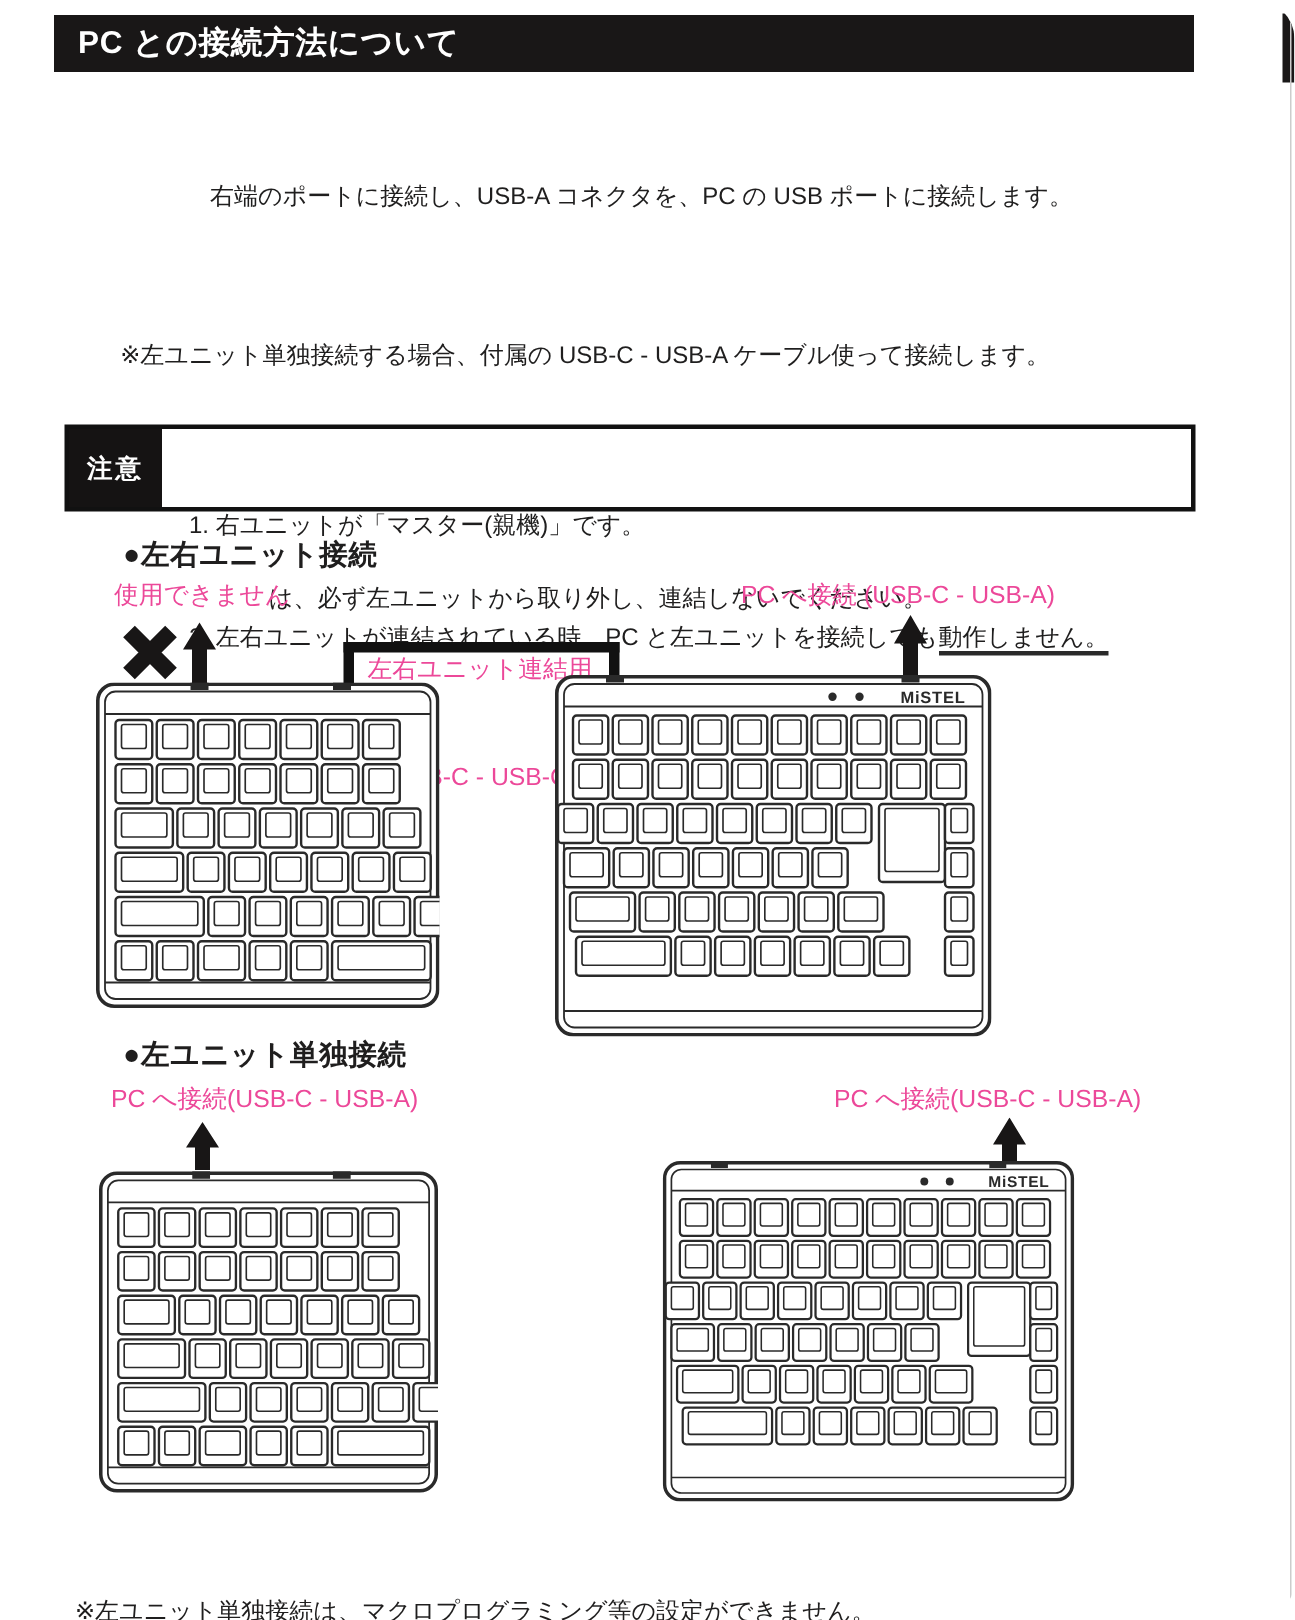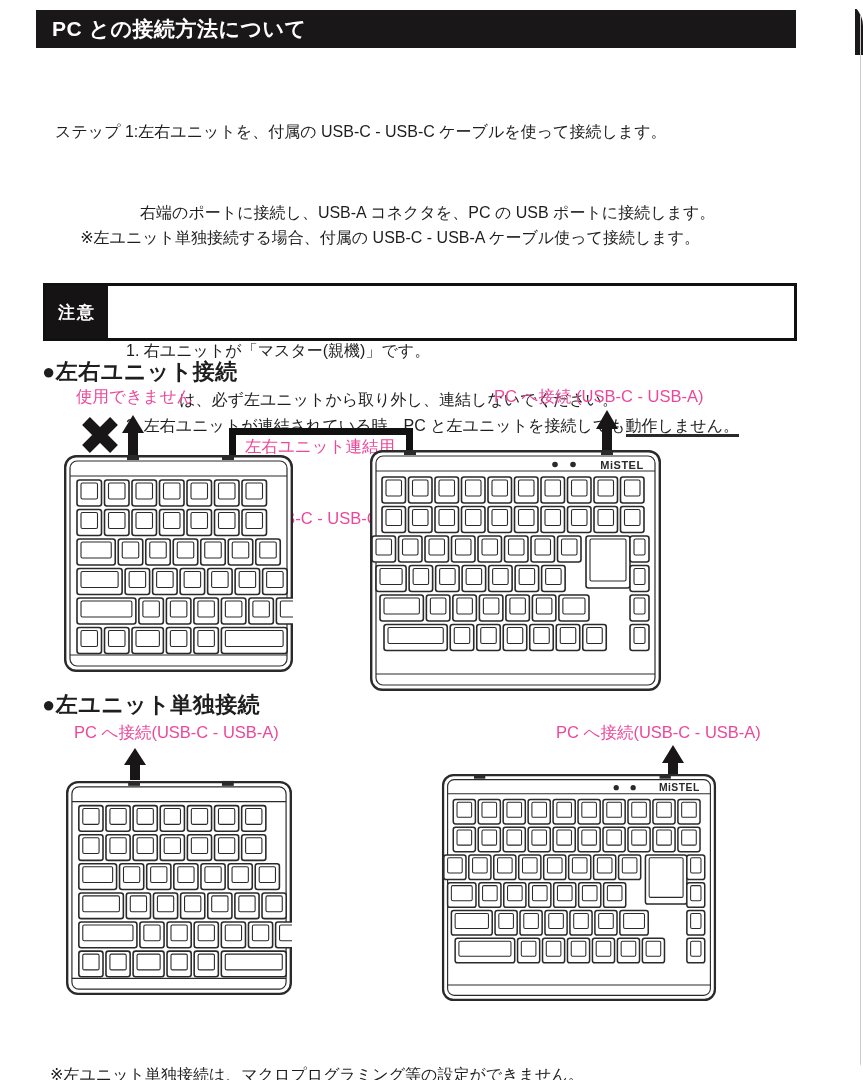--- a/index.html
+++ b/index.html
@@ -29,41 +29,40 @@
     border:3px solid #111;box-sizing:border-box;display:flex;background:#fff;
   }
   .caution-label{
     width:62px;background:#151313;color:#fff;font-size:17px;font-weight:bold;
     display:flex;align-items:center;justify-content:center;letter-spacing:2px;
     flex:0 0 62px;
   }
   .caution-body{padding:2px 0 0 18px;font-size:16px;line-height:25px;white-space:pre;}
   .u-line{border-bottom:3px solid #2a2a2a;padding-bottom:0px;}
   
-  .sec-h{font-size:22px;font-weight:bold;letter-spacing:.5px;}
+  .sec-h{font-size:19px;font-weight:bold;letter-spacing:.5px;margin-left:40px;}
   .lbl{font-size:16.5px;color:#ec4899;white-space:pre;}
   .lbl.center{text-align:center;}
   
   .bracket{
     left:229px;top:428px;width:184px;height:28px;box-sizing:border-box;
     border-top:7px solid #111;border-left:7px solid #111;border-right:7px solid #111;
   }
   svg{display:block;}
 </style>
 </head>
 <body>
 
 <div id="page">
 
   <div class="abs title-bar">PC との接続方法について</div>
   <div class="abs edge-tab"></div>
   <div class="abs edge-line"></div>
 
   <div class="abs txt steps">
-    <div>ステップ 1:左右ユニットを、付属の USB-C - USB-C ケーブルを使って接続します。</div>
     <div class="indent">右端のポートに接続し、USB-A コネクタを、PC の USB ポートに接続します。</div>
   </div>
 
   <div class="abs txt note">
     <div>※左ユニット単独接続する場合、付属の USB-C - USB-A ケーブル使って接続します。</div>
     <div class="indent">USB-C コネクタを、左ユニットの左端のポートに接続し、反対の USB-A コネクタを、PC</div>
     <div class="indent">は、必ず左ユニットから取り外し、連結しないでください。</div>
   </div>
 
   <div class="abs caution">

